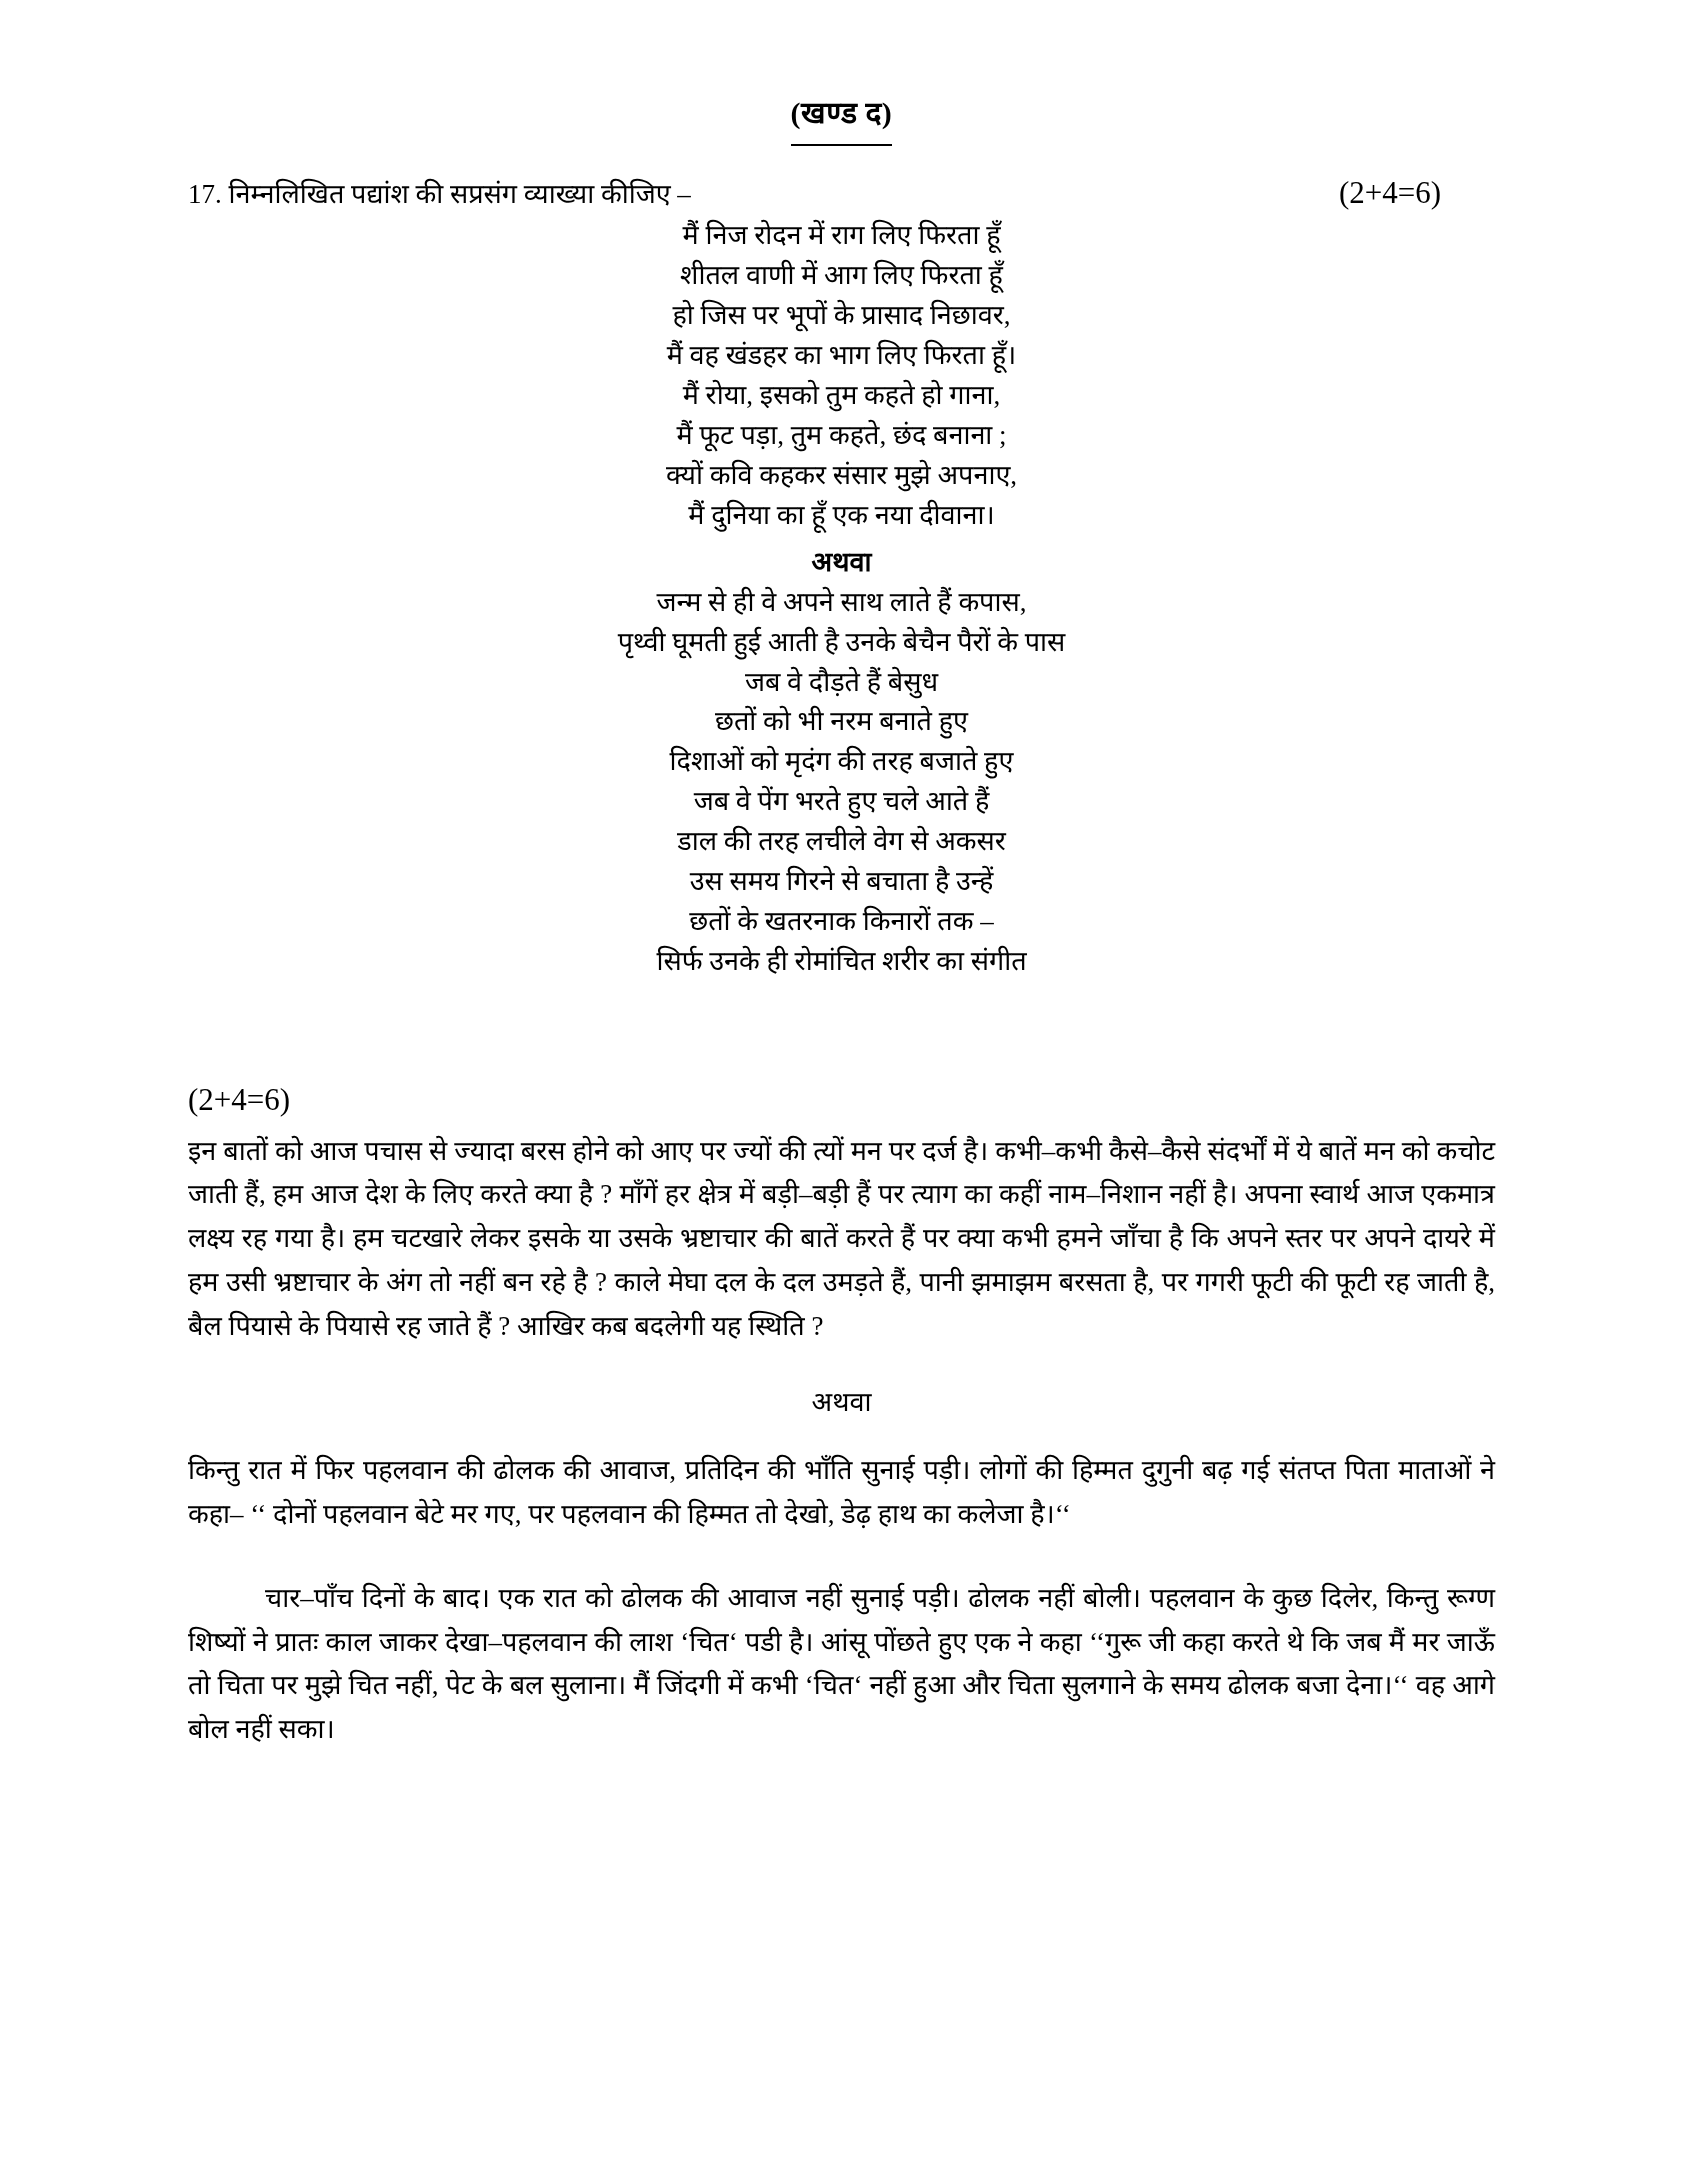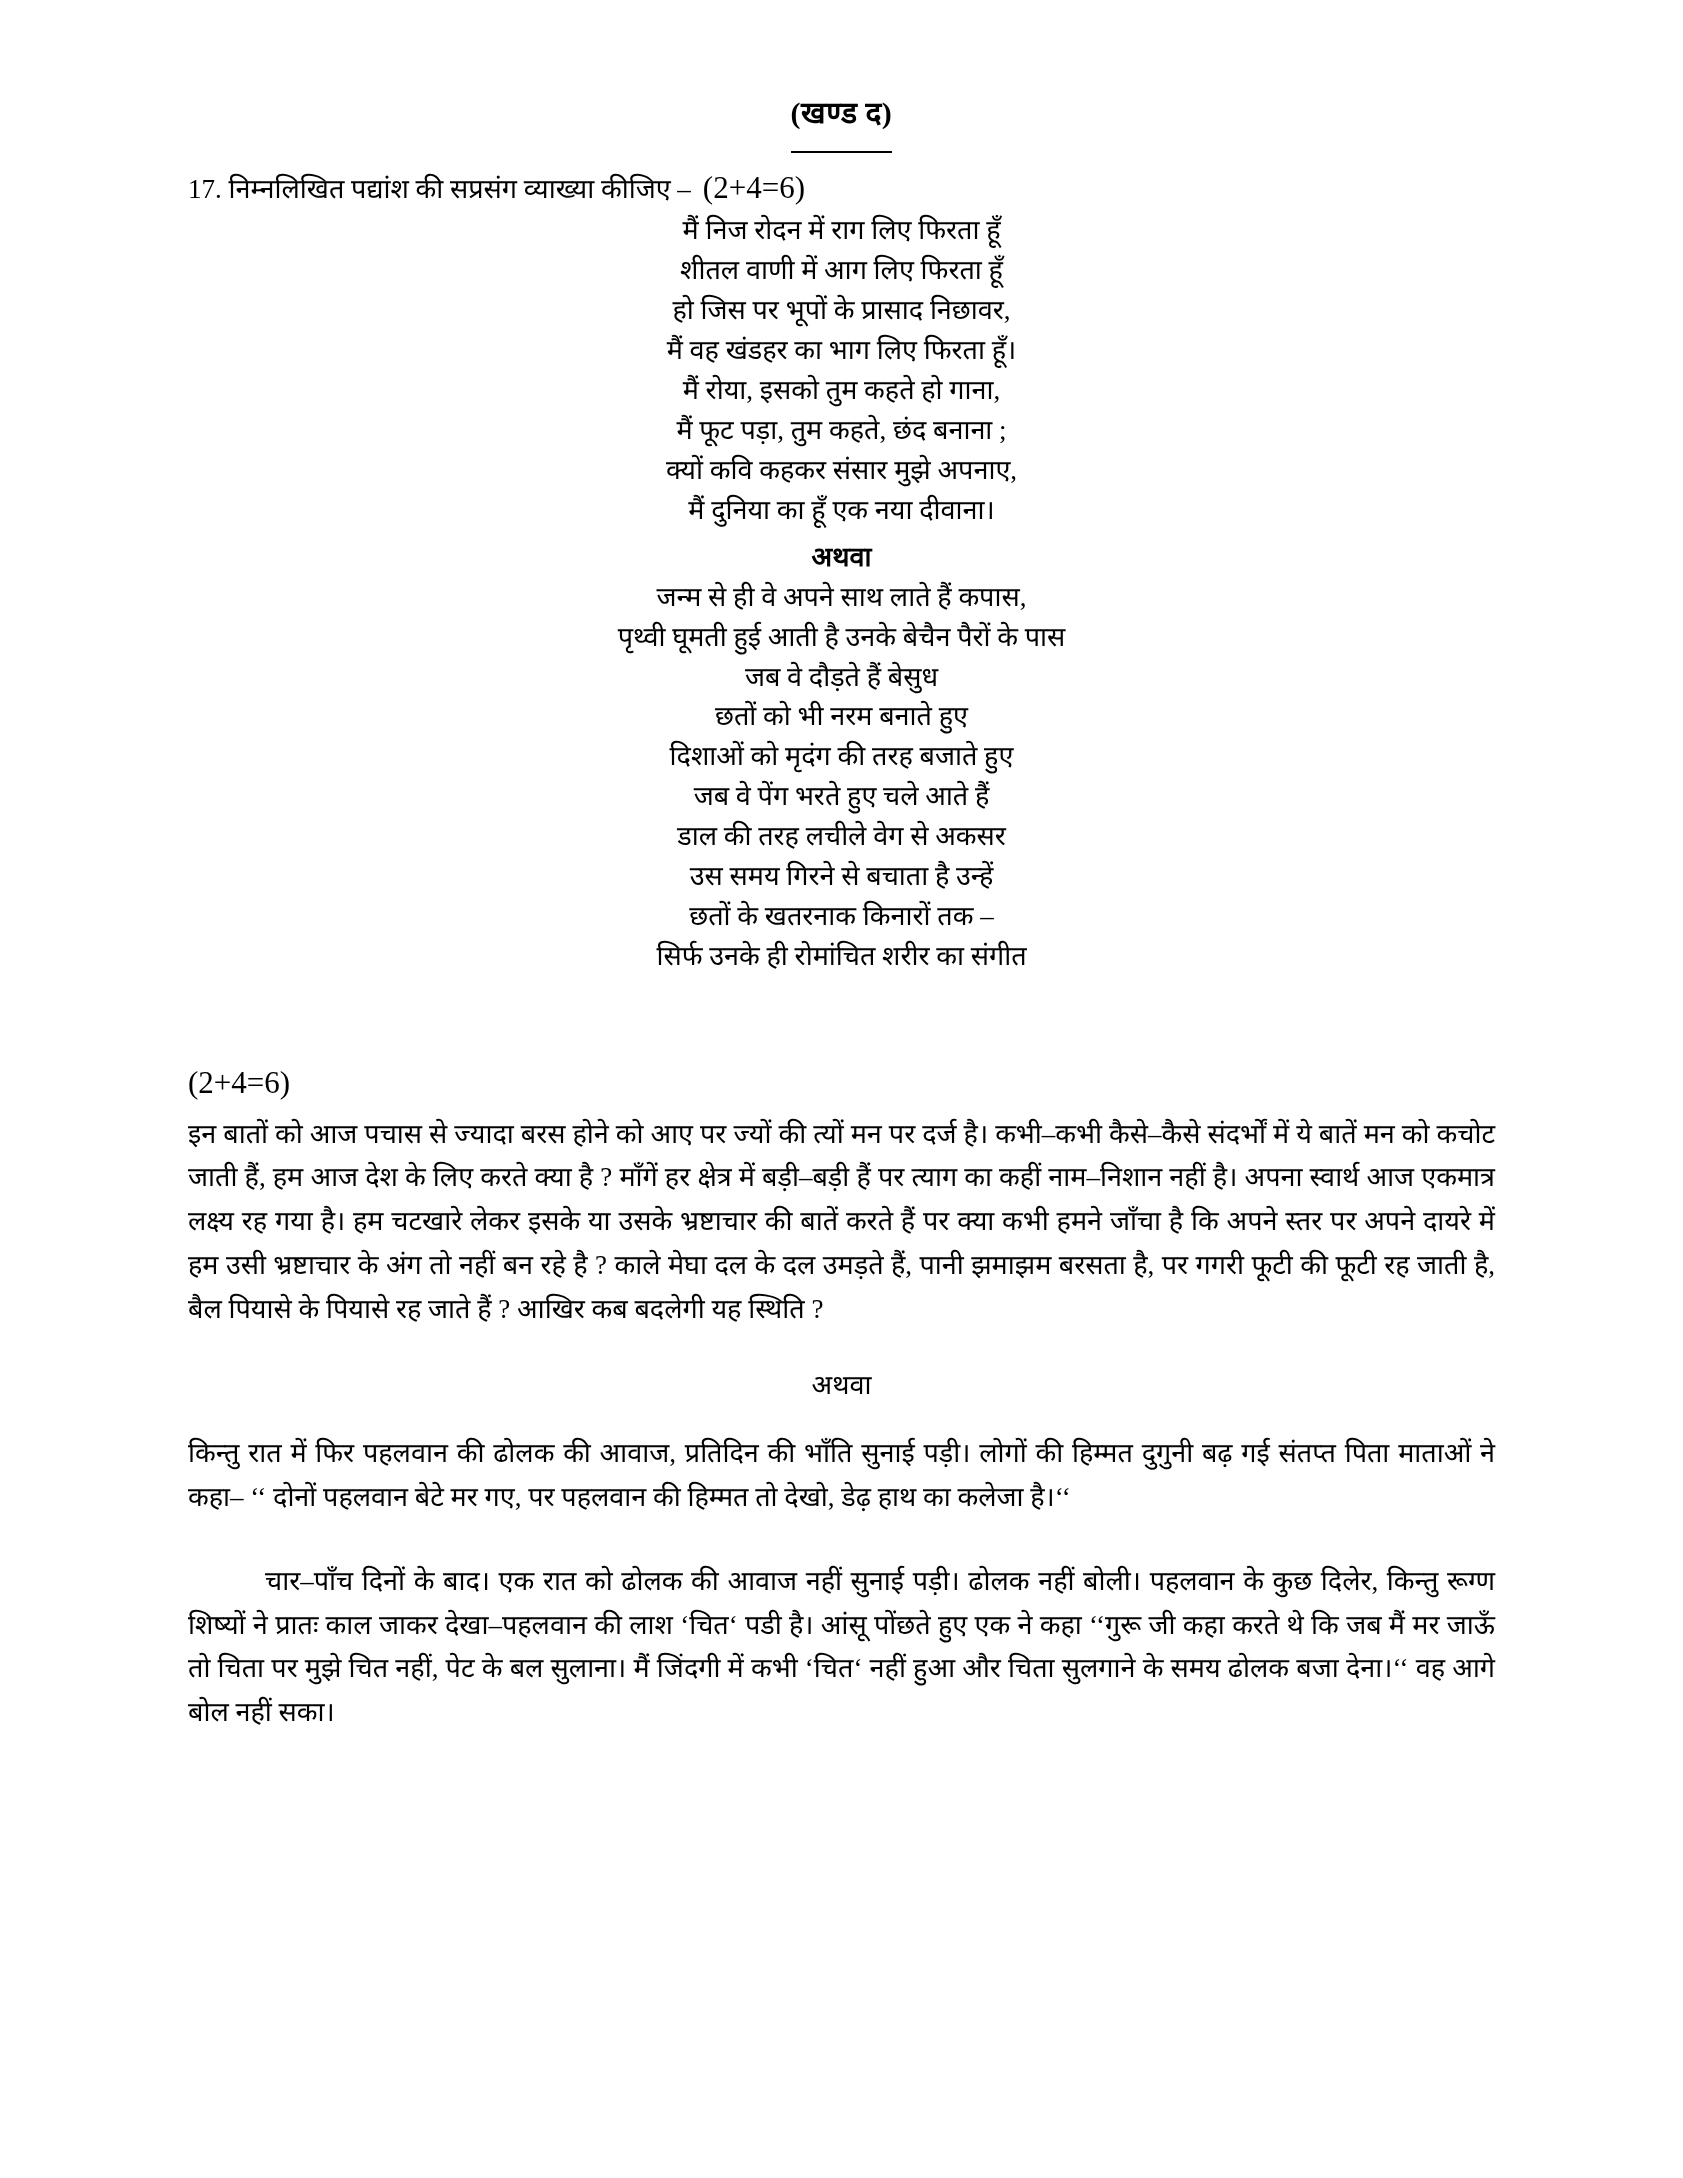--- a/index.html
+++ b/index.html
@@ -34,31 +34,32 @@
     text-align: center;
     margin-top: 94px;
     margin-bottom: 10px;
   }
   .section-heading {
     display: inline-block;
     font-size: 30px;
     font-weight: 700;
     letter-spacing: 0.5px;
     border-bottom: 2px solid #000;
-    padding-bottom: 19px;
+    padding-bottom: 12px;
     line-height: 1.25;
   }
 
   
   .q-line {
     display: flex;
     align-items: baseline;
+    justify-content: space-between;
     font-size: 27px;
     line-height: 1.5;
-    margin-top: 12px;
+    margin-top: 24px;
     gap: 12px;
   }
   .q-line .q-text {
     white-space: nowrap;
   }
   .q-line .q-marks {
     font-size: 31px;
     white-space: nowrap;
     padding-right: 54px;
   }

